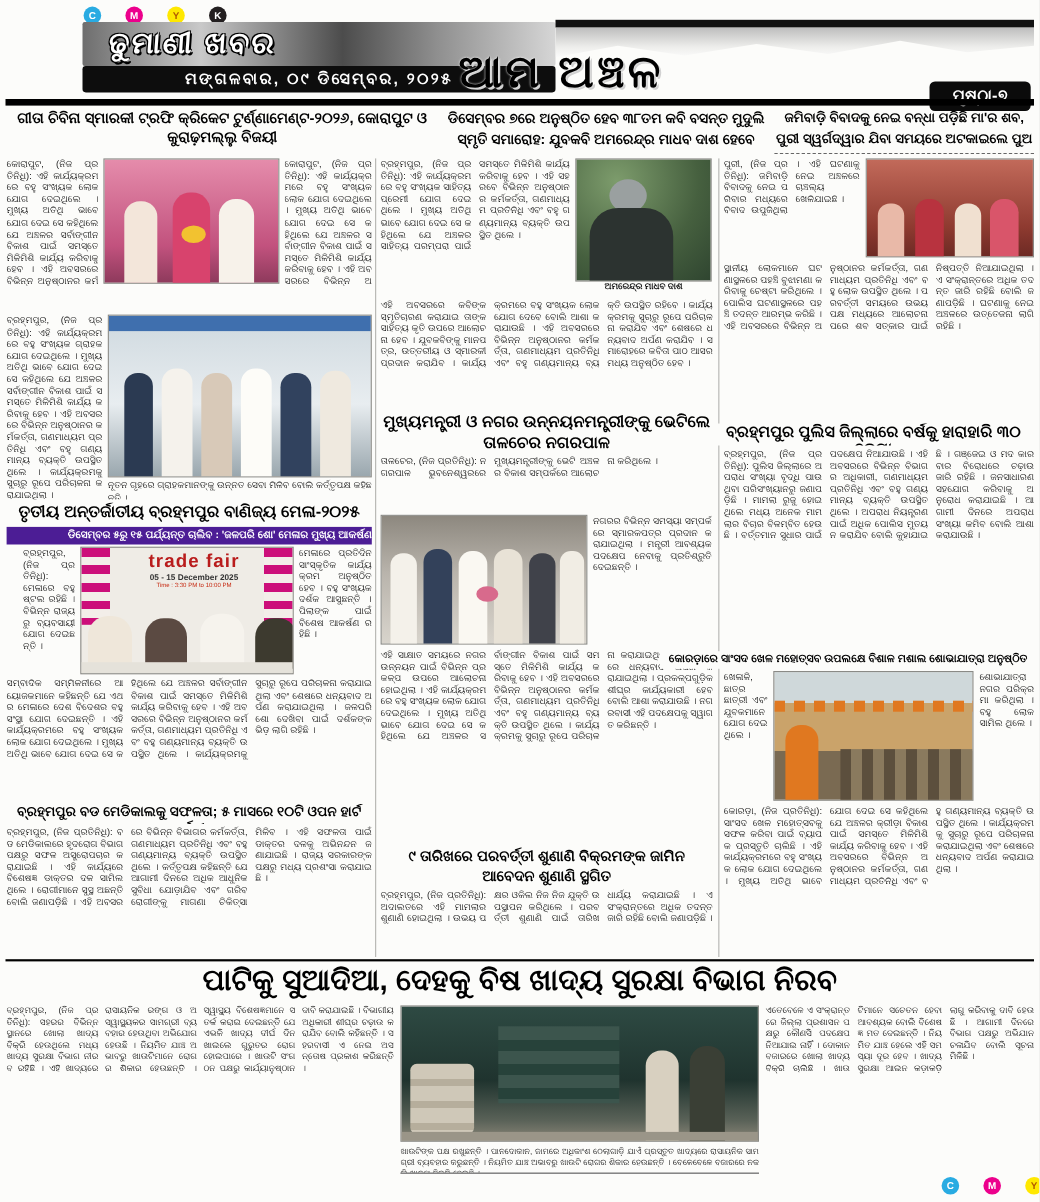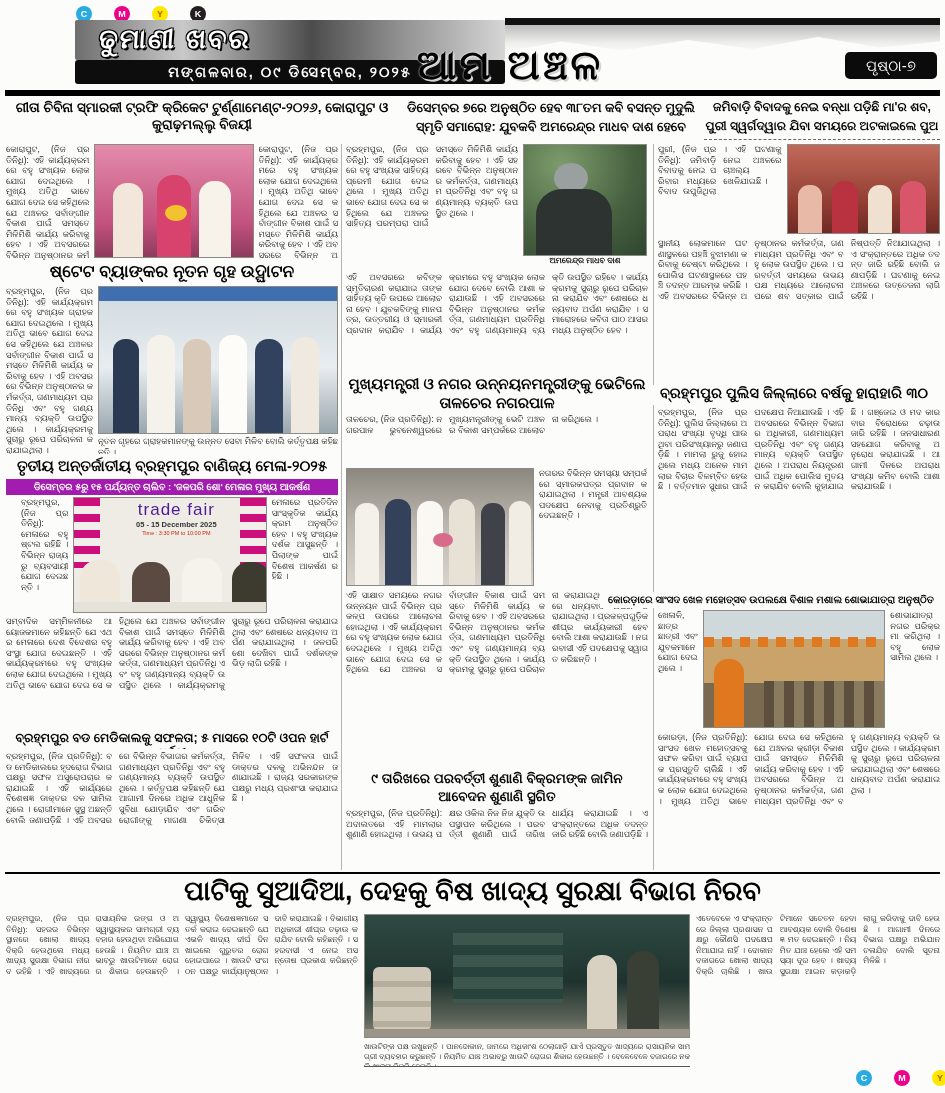--- a/index.html
+++ b/index.html
@@ -8,28 +8,28 @@
   .body-text{font-size:8.5px;line-height:10.6px;text-align:justify;color:#1a1a1a;overflow:hidden;word-break:break-all;}
   .cols2{column-count:2;column-gap:7px;}
   .cols3{column-count:3;column-gap:7px;}
   .cols4{column-count:4;column-gap:6px;}
   .hl{font-weight:bold;color:#000;text-align:center;overflow:hidden;}
   .photo{position:relative;overflow:hidden;border:1px solid #8a8a86;box-sizing:border-box;}
   .blob{position:absolute;display:block;}
   .dot{width:16px;height:16px;border-radius:50%;display:flex;align-items:center;justify-content:center;font-size:9px;font-weight:bold;color:#fff;}
   .cmyk{display:flex;gap:22px;}
   .caption{font-size:7.5px;line-height:10px;text-align:justify;color:#222;overflow:hidden;word-break:break-all;}
-  .subbar{background:#a21caf;color:#fff;font-weight:bold;text-align:center;overflow:hidden;}
+  .subbar{background:#4c1d95;color:#fff;font-weight:bold;text-align:right;overflow:hidden;}
   .flexrow{display:flex;gap:5px;}
   .vrule{background:#b3b3af;width:1px;}
   .masthead-title{font-weight:900;color:#fff;letter-spacing:2px;
     text-shadow:-1px -1px 0 #000,1px -1px 0 #000,-1px 1px 0 #000,2px 2px 0 #000;
     transform:skewX(-4deg);}
   .section-title{font-weight:900;color:#000;letter-spacing:3px;text-shadow:0 0 2px #fff,2px 2px 0 #cfcfcf;}
-  .tf-title{color:#4c1d95;font-weight:normal;font-size:17px;letter-spacing:1px;text-align:center;}
+  .tf-title{color:#b91c1c;font-weight:bold;font-size:17px;letter-spacing:1px;text-align:center;}
   .tf-dates{color:#333;font-weight:bold;font-size:7.5px;text-align:center;}
   .tf-time{color:#c62a12;font-size:5.5px;text-align:center;}
 </style>
 </head>
 <body>
 
 <div class="sheet">
 
   <div class="abs cmyk" style="left:76px;top:6px;">
     <span class="dot" style="background:#29abe2">C</span>
@@ -43,21 +43,21 @@
   </div>
   <div class="abs" style="left:505px;top:18px;width:435px;height:7px;background:#121212;"></div>
   <div class="abs" style="left:505px;top:25px;width:435px;height:30px;background:linear-gradient(180deg,#bdbdbd,#eeeeec 60%,#fff);clip-path:polygon(0 0,100% 0,100% 55%,86% 75%,72% 40%,57% 80%,42% 50%,27% 85%,13% 55%,0 90%);"></div>
 
   <div class="abs" style="left:75px;top:60px;width:430px;height:24px;background:#0d0d0d;border-radius:3px;display:flex;align-items:center;justify-content:center;color:#fff;font-weight:bold;font-size:14.5px;letter-spacing:2px;">
     <span>ମଙ୍ଗଳବାର, ୦୯ ଡିସେମ୍ବର, ୨୦୨୫</span>
   </div>
 
   <div class="abs section-title" style="left:320px;top:42px;width:380px;height:48px;font-size:41px;text-align:center;">ଆମ ଅଞ୍ଚଳ</div>
 
-  <div class="abs" style="left:845px;top:52px;width:92px;height:27px;background:#0b0b0b;border-radius:5px;display:flex;align-items:center;justify-content:center;color:#fff;font-weight:normal;font-size:15px;">
+  <div class="abs" style="left:845px;top:74px;width:92px;height:27px;background:#0b0b0b;border-radius:5px;display:flex;align-items:center;justify-content:center;color:#fff;font-weight:bold;font-size:15px;">
     <span>ପୃଷ୍ଠା-୭</span>
   </div>
 
   <div class="abs" style="left:5px;top:90px;width:935px;height:6px;background:#000;"></div>
 
   <div class="abs hl" style="left:6px;top:99px;width:392px;height:36px;font-size:13.5px;line-height:17px;text-align:center;">ଗୀତା ଚିବିନା ସ୍ମାରକୀ ଟ୍ରଫି କ୍ରିକେଟ ଟୁର୍ଣ୍ଣାମେଣ୍ଟ-୨୦୨୬, କୋରାପୁଟ ଓ କୁରାଢ଼ମଲ୍ଲୁ ବିଜୟୀ</div>
   <div class="abs hl" style="left:402px;top:98px;width:298px;height:40px;font-size:12.8px;line-height:19px;">ଡିସେମ୍ବର ୭ରେ ଅନୁଷ୍ଠିତ ହେବ ୩୮ତମ କବି ବସନ୍ତ ମୁଦୁଲି ସ୍ମୃତି ସମାରୋହ: ଯୁବକବି ଅମରେନ୍ଦ୍ର ମାଧବ ଦାଶ ହେବେ ପୁରସ୍କୃତ</div>
   <div class="abs hl" style="left:704px;top:98px;width:236px;height:40px;font-size:12.2px;line-height:19px;">ଜମିବାଡ଼ି ବିବାଦକୁ ନେଇ ବନ୍ଧା ପଡ଼ିଛି ମା'ର ଶବ, ପୁରୀ ସ୍ୱର୍ଗଦ୍ୱାର ଯିବା ସମୟରେ ଅଟକାଇଲେ ପୁଅ ବୋହୂ</div>
   <div class="abs" style="left:704px;top:139px;width:236px;height:0;border-top:1px dashed #666;"></div>
 
@@ -68,21 +68,20 @@
     <div class="body-text" style="width:84px;height:116px;">କୋରାପୁଟ, (ନିଜ ପ୍ରତିନିଧି): ଏହି କାର୍ଯ୍ୟକ୍ରମରେ ବହୁ ସଂଖ୍ୟକ ଲୋକ ଯୋଗ ଦେଇଥିଲେ । ମୁଖ୍ୟ ଅତିଥି ଭାବେ ଯୋଗ ଦେଇ ସେ କହିଥିଲେ ଯେ ଅଞ୍ଚଳର ସର୍ବାଙ୍ଗୀନ ବିକାଶ ପାଇଁ ସମସ୍ତେ ମିଳିମିଶି କାର୍ଯ୍ୟ କରିବାକୁ ହେବ । ଏହି ଅବସରରେ ବିଭିନ୍ନ ଅନୁଷ୍ଠାନର କର୍ମକର୍ତ୍ତା, ଗଣମାଧ୍ୟମ ପ୍ରତିନିଧି ଏବଂ ବହୁ ଗଣ୍ୟମାନ୍ୟ ବ୍ୟକ୍ତି ଉପସ୍ଥିତ ଥିଲେ । କାର୍ଯ୍ୟକ୍ରମକୁ ସୁଚାରୁ ରୂପେ ପରିଚାଳନା କରାଯାଇଥିଲା ଏବଂ ଶେଷରେ ଧନ୍ୟବାଦ ଅର୍ପଣ କରାଯାଇଥିଲା । ବିଜୟୀ ଦଳକୁ ଟ୍ରଫି ପ୍ରଦାନ କରାଯାଇଥିଲା ଏବଂ ଖେଳାଳିମାନଙ୍କୁ ଅଭିନନ୍ଦନ ଜଣାଯାଇଥିଲା ।</div>
     <div class="photo" style="width:160px;height:114px;background:linear-gradient(180deg,#e58cab,#c2527e 70%,#8e3a5c);">
       <i class="blob" style="left:18px;top:38px;width:30px;height:76px;background:#f3e6da;border-radius:14px 14px 0 0;"></i>
       <i class="blob" style="left:62px;top:30px;width:34px;height:84px;background:#d8436d;border-radius:16px 16px 0 0;"></i>
       <i class="blob" style="left:104px;top:36px;width:32px;height:78px;background:#f7f2ea;border-radius:15px 15px 0 0;"></i>
       <i class="blob" style="left:70px;top:60px;width:22px;height:16px;background:#f2c230;border-radius:50%;"></i>
     </div>
     <div class="body-text" style="width:80px;height:116px;">କୋରାପୁଟ, (ନିଜ ପ୍ରତିନିଧି): ଏହି କାର୍ଯ୍ୟକ୍ରମରେ ବହୁ ସଂଖ୍ୟକ ଲୋକ ଯୋଗ ଦେଇଥିଲେ । ମୁଖ୍ୟ ଅତିଥି ଭାବେ ଯୋଗ ଦେଇ ସେ କହିଥିଲେ ଯେ ଅଞ୍ଚଳର ସର୍ବାଙ୍ଗୀନ ବିକାଶ ପାଇଁ ସମସ୍ତେ ମିଳିମିଶି କାର୍ଯ୍ୟ କରିବାକୁ ହେବ । ଏହି ଅବସରରେ ବିଭିନ୍ନ ଅନୁଷ୍ଠାନର କର୍ମକର୍ତ୍ତା, ଗଣମାଧ୍ୟମ ପ୍ରତିନିଧି ଏବଂ ବହୁ ଗଣ୍ୟମାନ୍ୟ ବ୍ୟକ୍ତି ଉପସ୍ଥିତ ଥିଲେ । କାର୍ଯ୍ୟକ୍ରମକୁ ସୁଚାରୁ ରୂପେ ପରିଚାଳନା କରାଯାଇଥିଲା ଏବଂ ଶେଷରେ ଧନ୍ୟବାଦ ଅର୍ପଣ କରାଯାଇଥିଲା । ବିଜୟୀ ଦଳକୁ ଟ୍ରଫି ପ୍ରଦାନ କରାଯାଇଥିଲା ଏବଂ ଖେଳାଳିମାନଙ୍କୁ ଅଭିନନ୍ଦନ ଜଣାଯାଇଥିଲା ।</div>
   </div>
 
-  <div class="abs hl" style="left:6px;top:262px;width:332px;height:22px;font-size:17px;">ଷ୍ଟେଟ ବ୍ୟାଙ୍କର ନୂତନ ଗୃହ ଉଦ୍ଘାଟନ</div>
 
   <div class="abs flexrow" style="left:6px;top:286px;width:332px;height:168px;">
     <div class="body-text" style="width:88px;height:168px;">ବ୍ରହ୍ମପୁର, (ନିଜ ପ୍ରତିନିଧି): ଏହି କାର୍ଯ୍ୟକ୍ରମରେ ବହୁ ସଂଖ୍ୟକ ଗ୍ରାହକ ଯୋଗ ଦେଇଥିଲେ । ମୁଖ୍ୟ ଅତିଥି ଭାବେ ଯୋଗ ଦେଇ ସେ କହିଥିଲେ ଯେ ଅଞ୍ଚଳର ସର୍ବାଙ୍ଗୀନ ବିକାଶ ପାଇଁ ସମସ୍ତେ ମିଳିମିଶି କାର୍ଯ୍ୟ କରିବାକୁ ହେବ । ଏହି ଅବସରରେ ବିଭିନ୍ନ ଅନୁଷ୍ଠାନର କର୍ମକର୍ତ୍ତା, ଗଣମାଧ୍ୟମ ପ୍ରତିନିଧି ଏବଂ ବହୁ ଗଣ୍ୟମାନ୍ୟ ବ୍ୟକ୍ତି ଉପସ୍ଥିତ ଥିଲେ । କାର୍ଯ୍ୟକ୍ରମକୁ ସୁଚାରୁ ରୂପେ ପରିଚାଳନା କରାଯାଇଥିଲା ।</div>
     <div style="width:240px;">
       <div class="photo" style="width:240px;height:148px;background:linear-gradient(180deg,#cfd9df,#e8edf0 55%,#9aa7ae);">
         <i class="blob" style="left:0;top:0;width:240px;height:14px;background:#3f6fae;"></i>
         <i class="blob" style="left:14px;top:52px;width:26px;height:96px;background:#2b3a52;border-radius:12px 12px 0 0;"></i>
         <i class="blob" style="left:48px;top:48px;width:28px;height:100px;background:#f5f2ec;border-radius:13px 13px 0 0;"></i>
         <i class="blob" style="left:84px;top:52px;width:28px;height:96px;background:#d8c9b8;border-radius:13px 13px 0 0;"></i>
         <i class="blob" style="left:120px;top:48px;width:28px;height:100px;background:#fdfcf8;border-radius:13px 13px 0 0;"></i>

